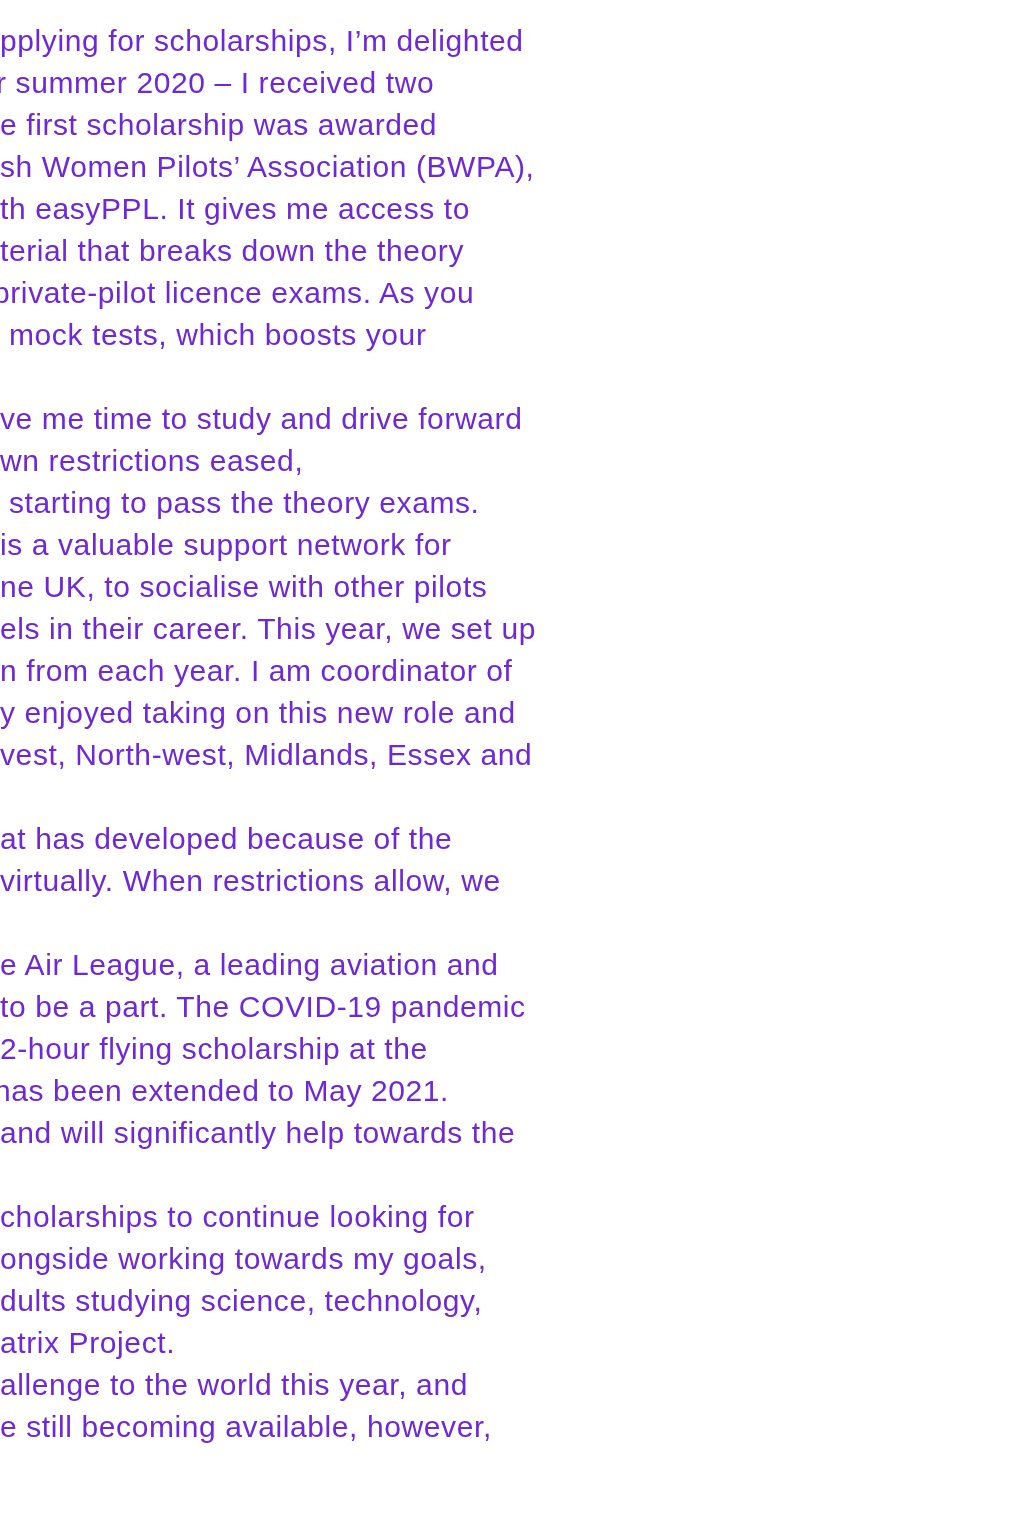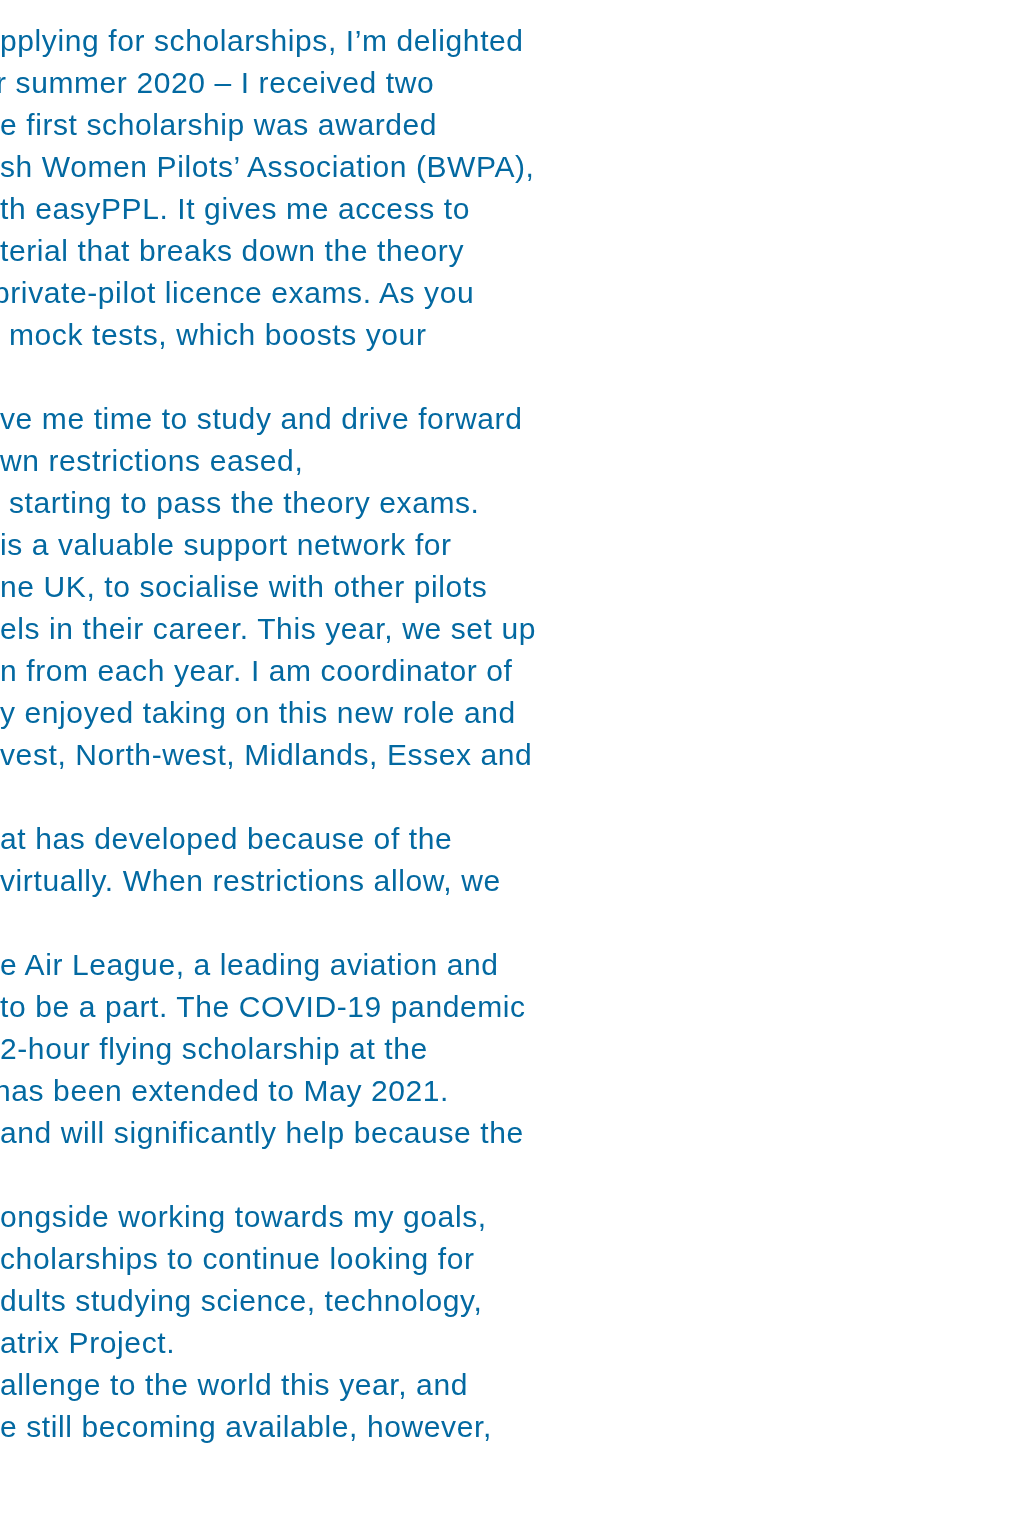--- a/index.html
+++ b/index.html
@@ -18,21 +18,21 @@
   }
   .article {
     position: absolute;
     top: 20px;
     left: 0;
     width: 1024px;
     font-family: "Liberation Sans", sans-serif;
     font-size: 30px;
     line-height: 42px;
     letter-spacing: 0.6px;
-    color: #0369a1;
+    color: #6d28d9;
     font-weight: 400;
   }
   .paragraph {
     margin: 0 0 42px 0;
   }
   .paragraph:last-child {
     margin-bottom: 0;
   }
   .text-line {
     white-space: pre;
@@ -75,26 +75,26 @@
     <div class="paragraph">
       <div class="text-line">at has developed because of the</div>
       <div class="text-line">virtually. When restrictions allow, we</div>
     </div>
 
     <div class="paragraph">
       <div class="text-line">e Air League, a leading aviation and</div>
       <div class="text-line">to be a part. The COVID-19 pandemic</div>
       <div class="text-line">2-hour flying scholarship at the</div>
       <div class="text-line clip-left-6">has been extended to May 2021.</div>
-      <div class="text-line">and will significantly help because the</div>
+      <div class="text-line">and will significantly help towards the</div>
     </div>
 
     <div class="paragraph">
+      <div class="text-line">cholarships to continue looking for</div>
       <div class="text-line">ongside working towards my goals,</div>
-      <div class="text-line">cholarships to continue looking for</div>
       <div class="text-line">dults studying science, technology,</div>
       <div class="text-line">atrix Project.</div>
       <div class="text-line">allenge to the world this year, and</div>
       <div class="text-line">e still becoming available, however,</div>
     </div>
 
   </div>
 </div>
 
 </body></html>

